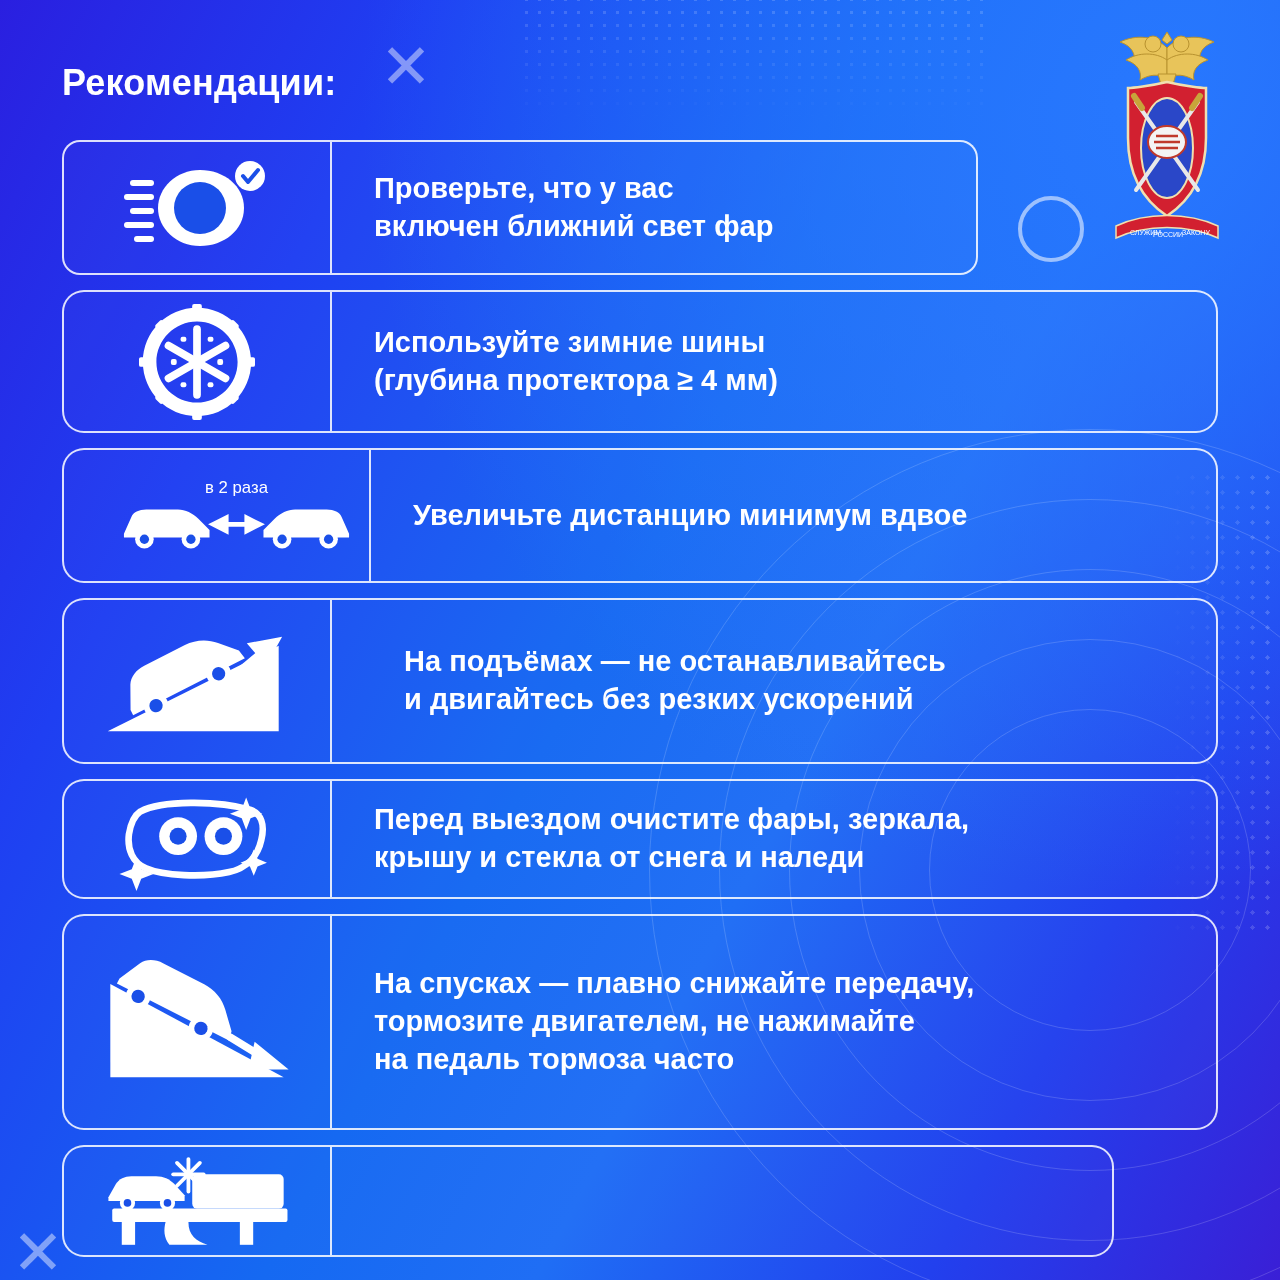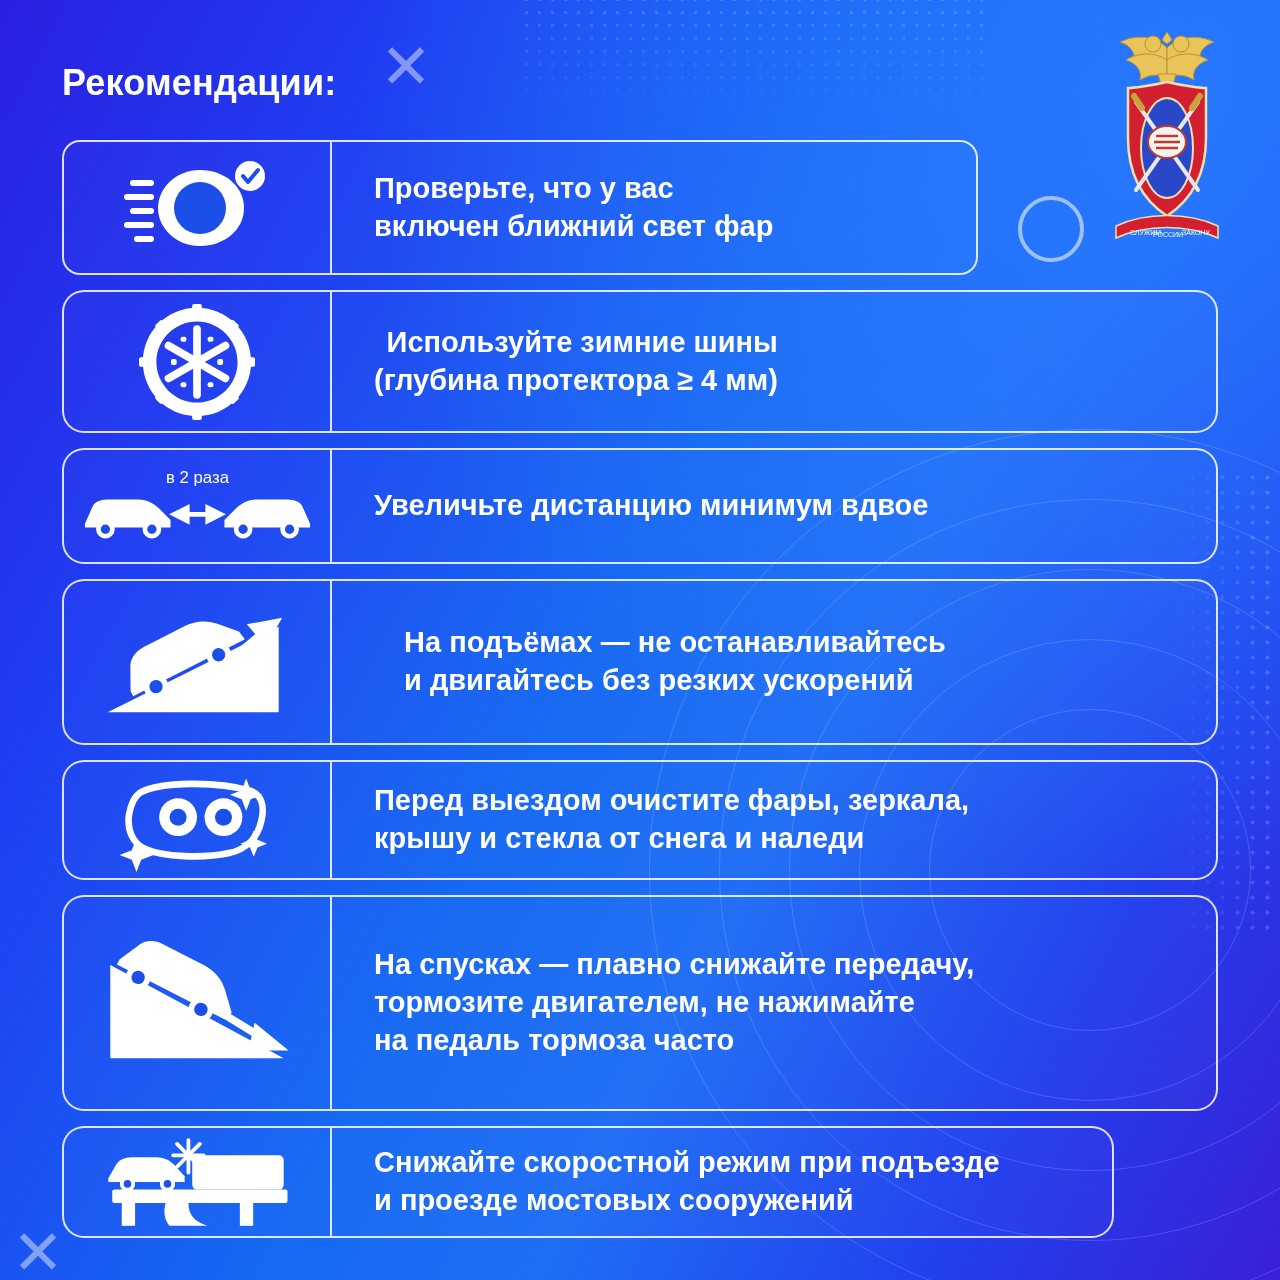--- a/index.html
+++ b/index.html
@@ -138,22 +138,22 @@
   }
   .row .text-cell p {
     margin: 0;
     color: #ffffff;
     font-size: 29px;
     font-weight: bold;
     line-height: 1.30;
     white-space: pre-line;
   }
   .r1 { height: 135px; width: 916px; border-radius: 18px; }
-  .r2 { height: 143px; width: 1156px; text-align: right; }
-  .r3 { height: 116px; width: 1156px; }
+  .r2 { height: 143px; width: 1156px; }
+  .r3 { height: 135px; width: 1156px; padding-left: 39px; }
   .r4 { height: 166px; width: 1156px; gap: 30px; }
   .r5 { height: 216px; width: 1156px; }
   .r6 { height: 120px; width: 1156px; }
   .r7 { height: 112px; width: 1052px; }
 
   svg { display: block; }
 </style>
 </head>
 <body>
 
@@ -408,20 +408,16 @@
             </g>
             <g stroke="#ffffff" stroke-width="4" stroke-linecap="round">
               <line x1="96" y1="6" x2="96" y2="40"></line>
               <line x1="80" y1="22" x2="112" y2="22"></line>
               <line x1="84" y1="10" x2="108" y2="34"></line>
               <line x1="108" y1="10" x2="84" y2="34"></line>
             </g>
           </svg>
         </span>
       </div>
-      <div class="text-cell">
-        <p>Снижайте скоростной режим при подъезде
-и проезде мостовых сооружений</p>
-      </div>
     </div>
 
   </div>
 </div>
 
 </body></html>

